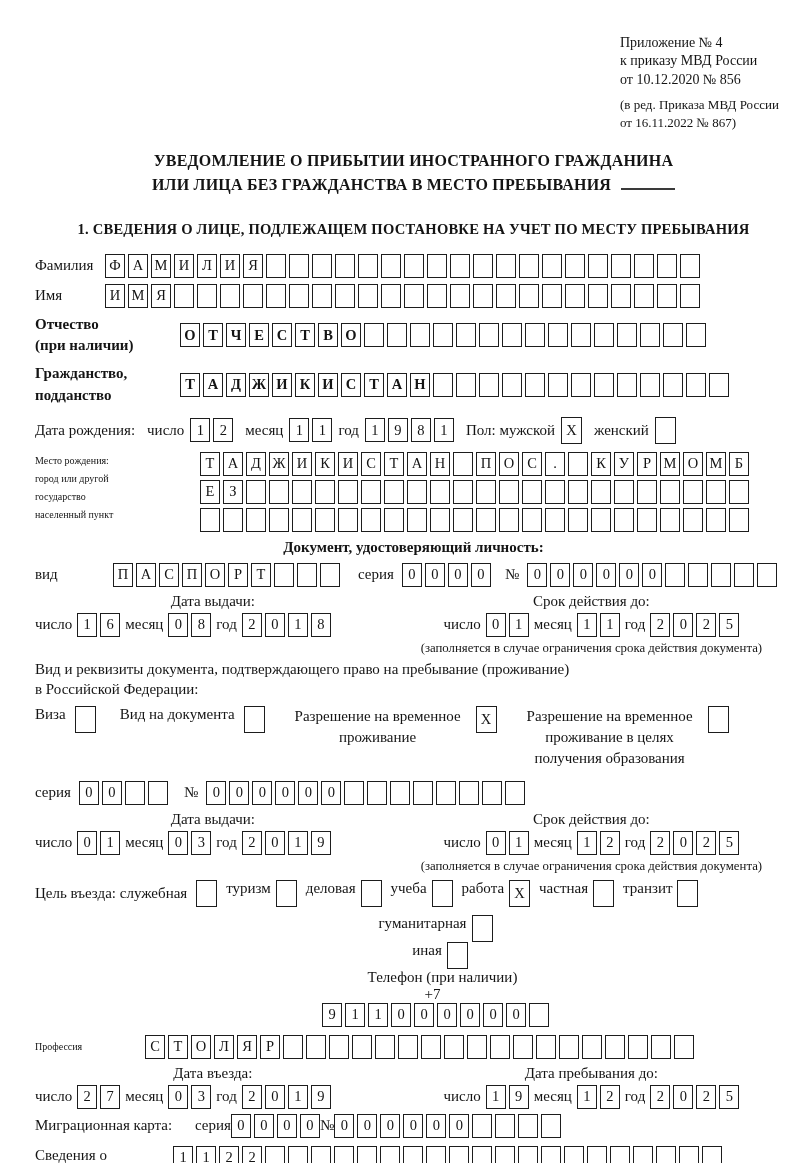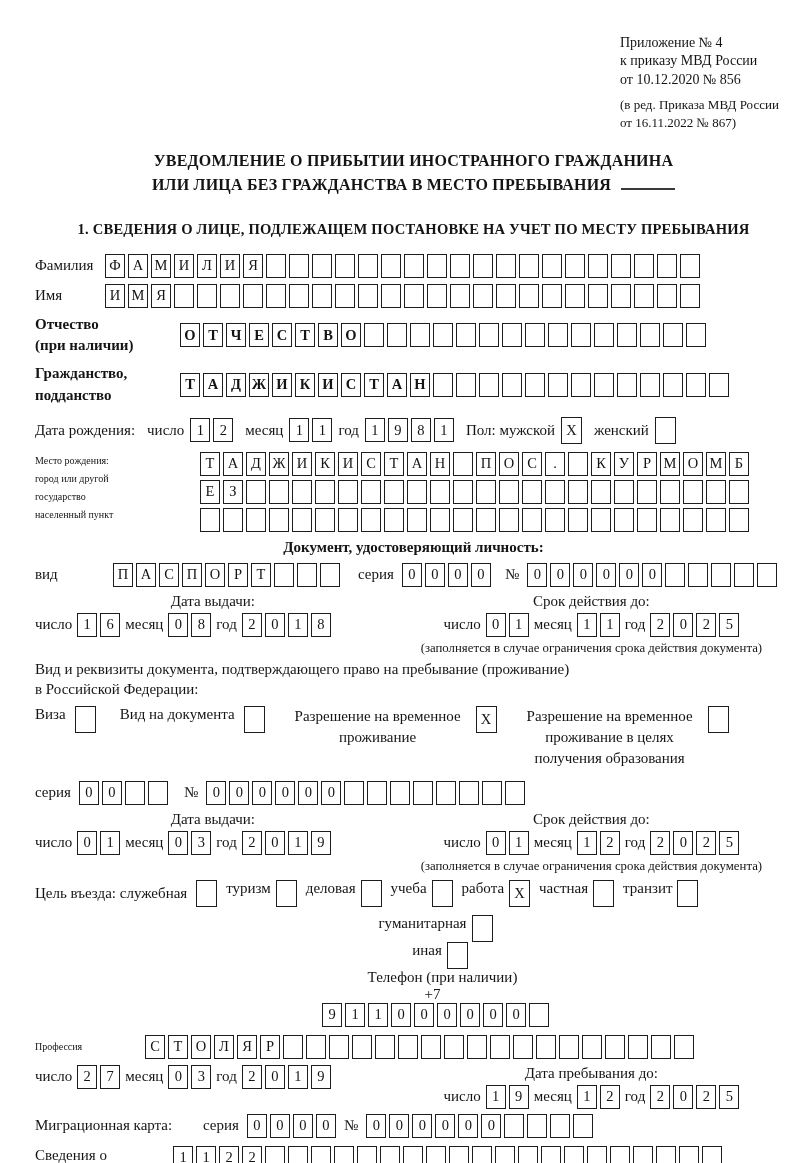--- a/index.html
+++ b/index.html
@@ -589,20 +589,21 @@
         <span class="cell"></span>
         <span class="cell"></span>
         <span class="cell"></span>
         <span class="cell"></span>
         <span class="cell"></span>
       </span>
   </div>
 
   <div class="dategroup">
     <div class="dg-left">
+      <div class="dg-head">Дата въезда:</div>
       <div class="dg-row">
         <span class="lbl">число</span>
         <span class="cells">
             <span class="cell">2</span>
             <span class="cell">7</span>
           </span>
         <span class="lbl">месяц</span>
         <span class="cells">
             <span class="cell">0</span>
             <span class="cell">3</span>
@@ -633,21 +634,21 @@
         <span class="cells">
             <span class="cell">2</span>
             <span class="cell">0</span>
             <span class="cell">2</span>
             <span class="cell">5</span>
           </span>
       </div>
     </div>
   </div>
 
-  <div class="row" style="gap:8px; margin-top:4px;">
+  <div class="row" style="margin-top:4px;">
     <span class="lbl" style="width:160px;">Миграционная карта:</span>
     <span class="lbl">серия</span>
     <span class="cells">
         <span class="cell">0</span>
         <span class="cell">0</span>
         <span class="cell">0</span>
         <span class="cell">0</span>
       </span>
     <span class="lbl">№</span>
     <span class="cells">

